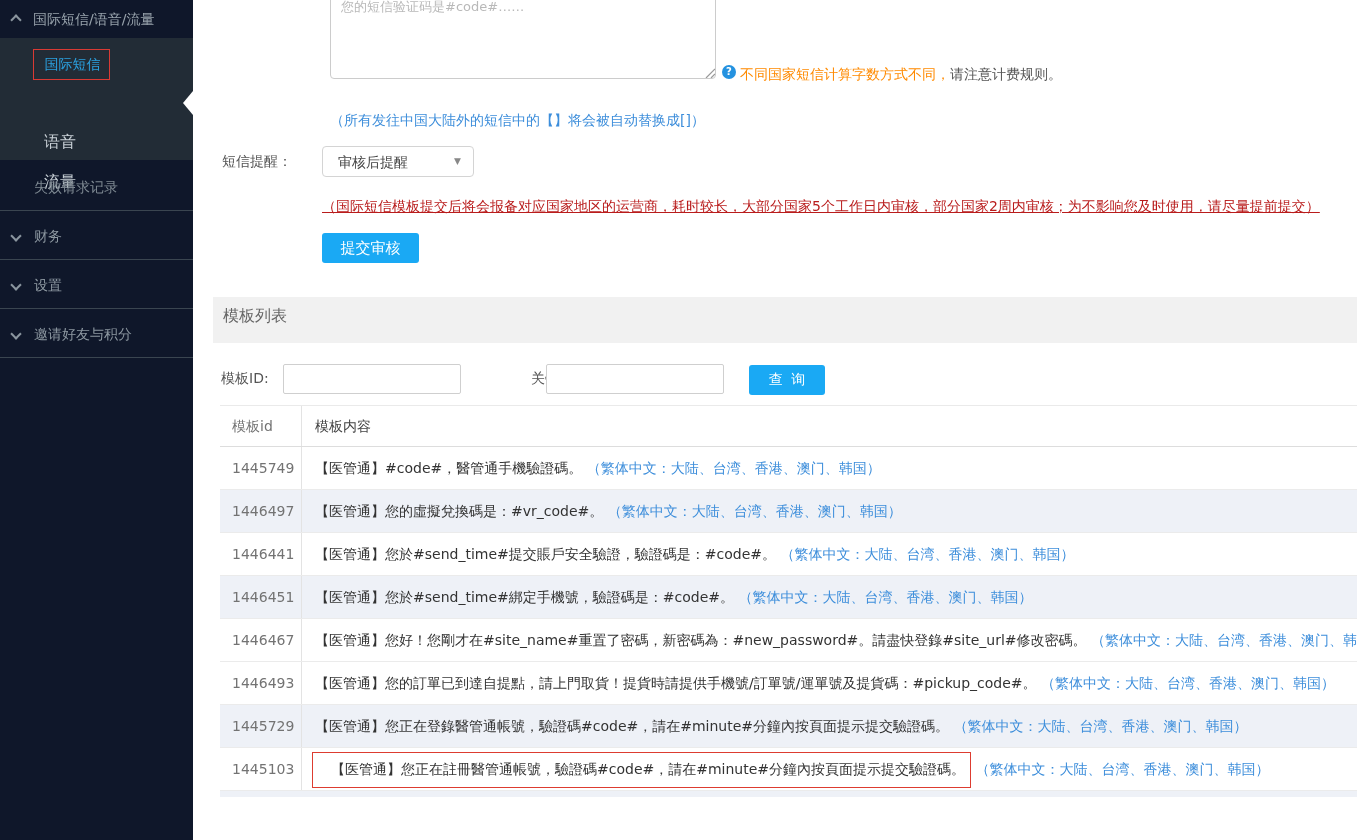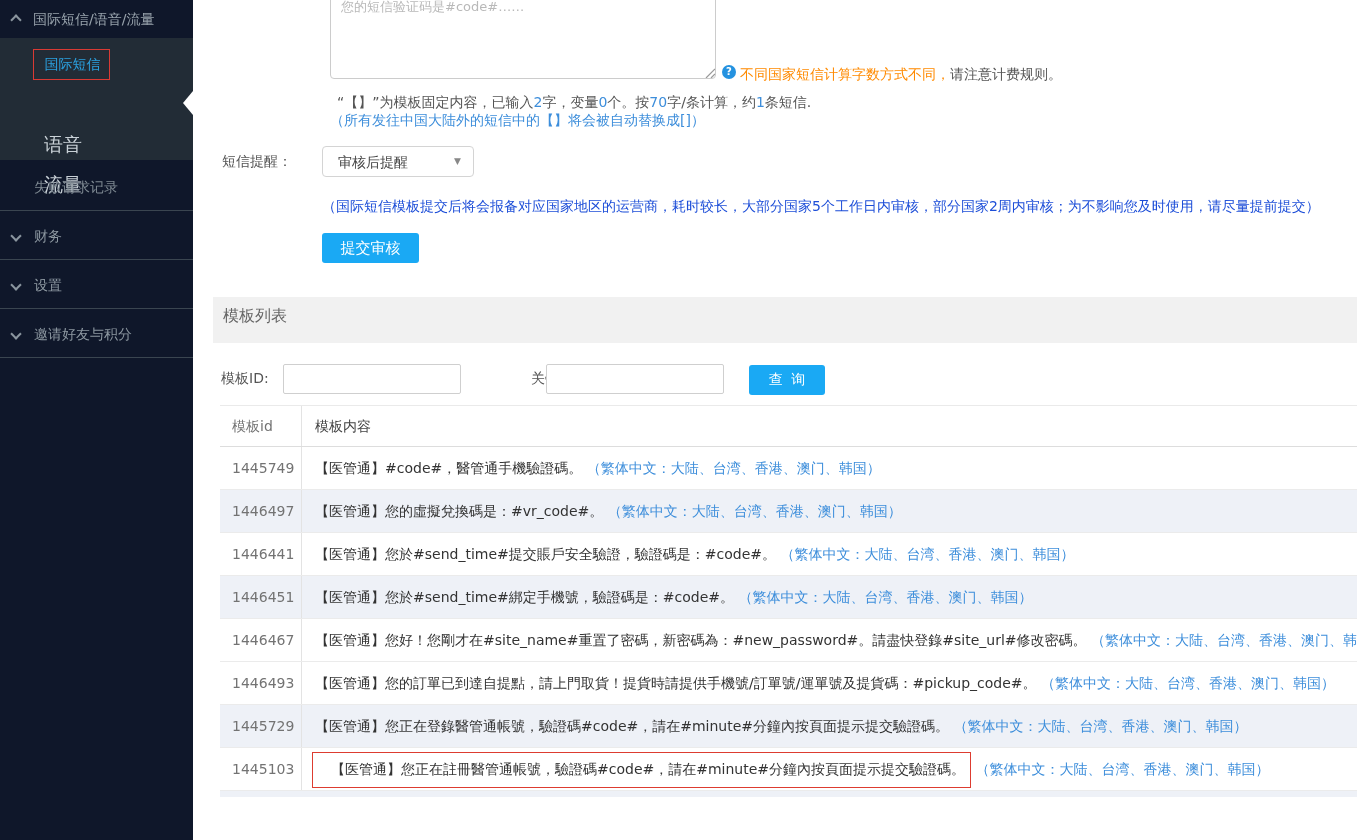--- a/index.html
+++ b/index.html
@@ -9,21 +9,21 @@
   #stage { position:relative; width:1357px; height:840px; }
 
   
   #sidebar { left:0; top:0; width:193px; height:840px; background:#0f172a; }
   .side-parent { left:0; top:0; width:193px; height:38px; color:#98a3ac; font-size:14px; cursor:pointer; }
   .side-parent span.lbl { position:absolute; left:33px; top:11px; }
   .chev { position:absolute; width:8px; height:8px; border-left:2px solid #8b969f; border-bottom:2px solid #8b969f; }
   .chev.up   { transform:rotate(135deg); left:12px; top:16px; }
   .chev.down { transform:rotate(-45deg); left:12px; top:12px; }
   .submenu { left:0; top:38px; width:193px; height:122px; background:#222c36; }
-  .sub-item { position:absolute; left:44px; font-size:19px; color:#c9d1d7; cursor:pointer; }
+  .sub-item { position:absolute; left:44px; font-size:16px; color:#c9d1d7; cursor:pointer; }
   .active-box { position:absolute; left:33px; top:11px; width:77px; height:31px; border:1px solid #d93a34; }
   .active-item { position:absolute; left:0; top:0; width:77px; height:29px; line-height:29px; text-align:center;
     color:#2ba2e2; font-size:14px; cursor:pointer; }
   .side-arrow { position:absolute; left:183px; top:53px; width:0; height:0;
     border-top:12px solid transparent; border-bottom:12px solid transparent; border-right:10px solid #ffffff; }
   .side-link { position:absolute; left:34px; font-size:14px; cursor:pointer; }
   .dim { color:#7e8992; }
   .sec { color:#8d98a1; }
   .divider { position:absolute; left:0; width:193px; height:1px; background:#3a4550; }
 
@@ -39,21 +39,21 @@
   .orange { color:#ff8a00; }
   .darktext { color:#555; }
   #hint1 { left:337px; top:94px; font-size:14px; color:#555; white-space:nowrap; }
   #hint1 .num { color:#3d8edb; }
   #hint2 { left:330px; top:112px; font-size:14px; color:#3d8edb; white-space:nowrap; cursor:pointer; }
   #remind-label { left:222px; top:153px; font-size:14px; color:#555; }
   #remind-select { left:322px; top:146px; width:152px; height:31px; border:1px solid #d4d4d4; border-radius:4px;
     background:#fff; font-size:14px; color:#444; cursor:pointer; }
   #remind-select .val { position:absolute; left:15px; top:7px; }
   #remind-select .arrow { position:absolute; right:12px; top:9px; font-size:9px; color:#888; }
-  #review-note { left:322px; top:198px; font-size:14px; color:#1d4ed8; white-space:nowrap; }
+  #review-note { left:322px; top:198px; font-size:14px; color:#b91c1c; white-space:nowrap;text-decoration:underline; }
   .blue-btn { background:#1aa9f4; color:#fff; border:none; border-radius:3px; text-align:center; cursor:pointer;
     font-family:"DejaVu Sans","Liberation Sans",sans-serif; }
   #submit-btn { left:322px; top:233px; width:97px; height:30px; font-size:15px; line-height:30px; }
 
   
   #list-band { left:213px; top:297px; width:1144px; height:46px; background:#f1f1f1; }
   #list-title { position:absolute; left:10px; top:9px; font-size:16px; color:#666; }
   .srch-label { position:absolute; top:370px; font-size:14px; color:#555; }
   .srch-input { position:absolute; top:364px; width:178px; height:30px; border:1px solid #cfcfcf; border-radius:2px;
     padding:0 8px; font-size:13px; color:#333; outline:none; font-family:"DejaVu Sans","Liberation Sans",sans-serif; }
@@ -124,23 +124,20 @@
   <svg id="resize-grip" class="abs" viewBox="0 0 12 12">
     <line x1="3" y1="12" x2="12" y2="3" stroke="#999" stroke-width="1.2"></line>
     <line x1="8" y1="12" x2="12" y2="8" stroke="#999" stroke-width="1.2"></line>
   </svg>
 
   <div class="qicon" style="left:722px; top:65px;">?</div>
   <div id="charge-note" class="abs">
     <span class="orange">不同国家短信计算字数方式不同，</span><span class="darktext">请注意计费规则。</span>
   </div>
 
-  <div id="hint1" class="abs">
-    <span>“【】”为模板固定内容，已输入</span><span class="num">2</span><span>字，变量</span><span class="num">0</span><span>个。按</span><span class="num">70</span><span>字/条计算，约</span><span class="num">1</span><span>条短信.</span>
-  </div>
   <div id="hint2" class="abs">（所有发往中国大陆外的短信中的【】将会被自动替换成[]）</div>
 
   <div id="remind-label" class="abs">短信提醒：</div>
   <div id="remind-select" class="abs">
     <span class="val">审核后提醒</span>
     <span class="arrow">▼</span>
   </div>
 
   <div id="review-note" class="abs">（国际短信模板提交后将会报备对应国家地区的运营商，耗时较长，大部分国家5个工作日内审核，部分国家2周内审核；为不影响您及时使用，请尽量提前提交）</div>
 

